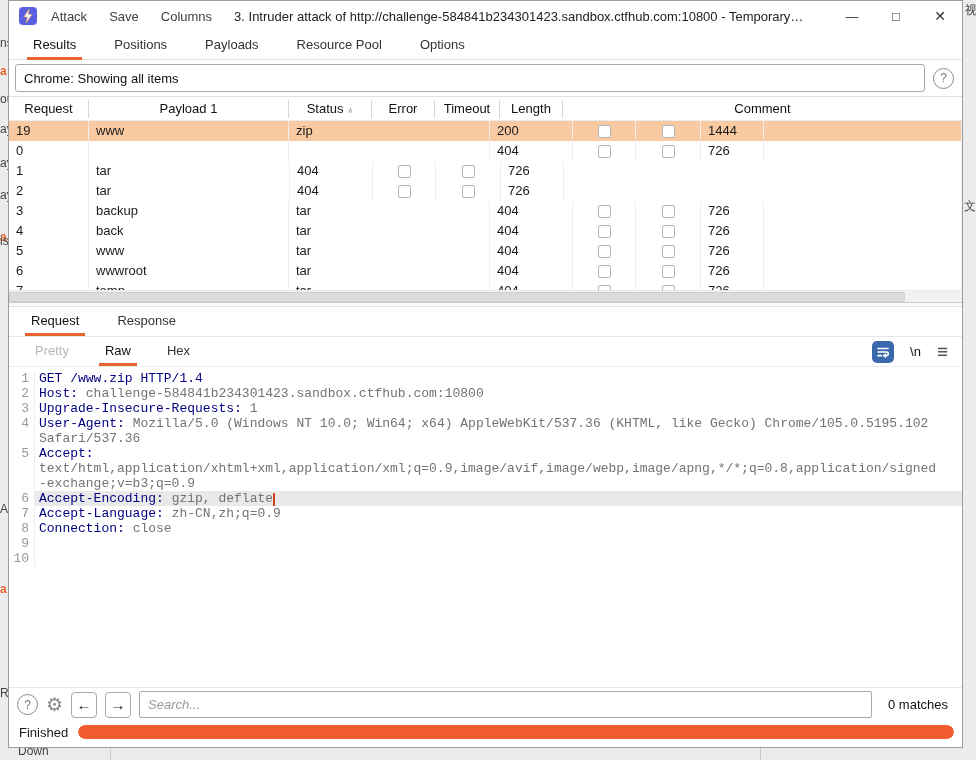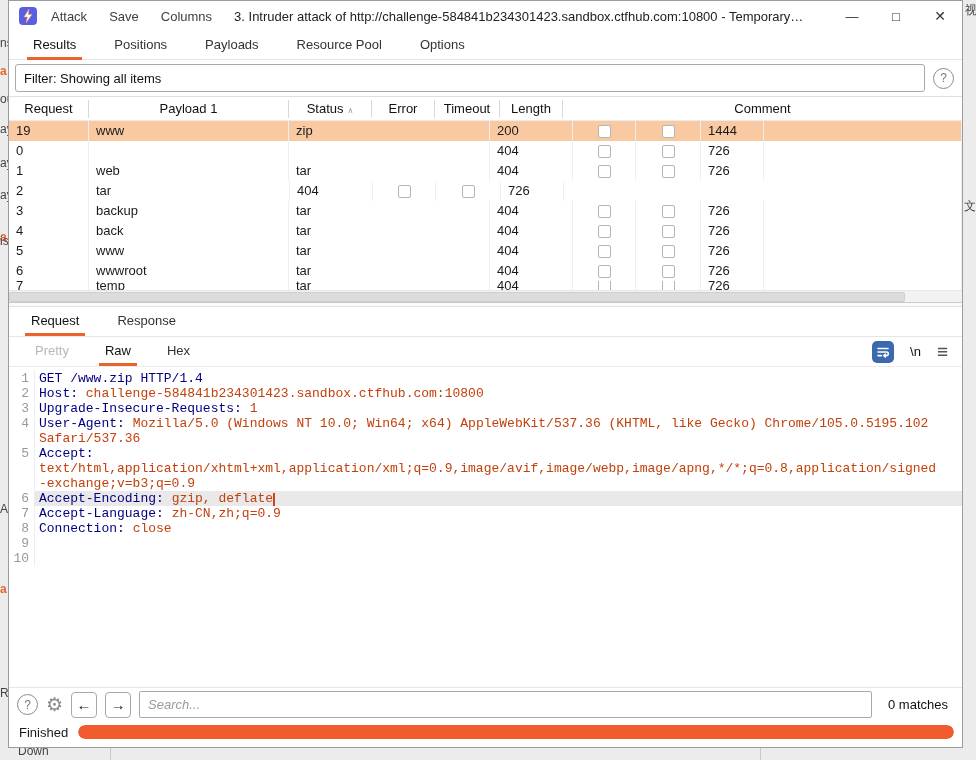--- a/index.html
+++ b/index.html
@@ -37,21 +37,21 @@
               display:inline-flex; align-items:center; justify-content:center; font-size:12px; margin:0 2px 0 8px; flex:0 0 auto;}
 
   
   .tablewrap { height:194px; overflow:hidden; flex:0 0 auto; border-top:1px solid #e0e0e0; }
   .thead { display:flex; height:24px; align-items:center; border-bottom:1px solid #ececec; }
   .thead .th { text-align:center; color:#111; border-right:1px solid #d8d8d8; height:18px; line-height:18px; }
   .thead .th:last-child { border-right:none; }
   .sortic { font-size:8px; color:#999; margin-left:4px; }
   .c-req{width:80px;} .c-p1{width:200px;} .c-p2{width:201px;} .c-st{width:83px;}
   .c-er{width:63px;} .c-ti{width:65px;} .c-len{width:63px;} .c-com{flex:1;}
-  .trow { display:flex; height:20px; align-items:center; background:#fff; }
+  .trow { display:flex; height:20px; align-items:flex-start; background:#fff; }
   .trow.selected { background:#f9c9a2; }
   .trow.clipped { height:9px; overflow:hidden; }
   .trow .td { padding-left:7px; border-right:1px solid #efefef; height:20px; line-height:20px;
               white-space:nowrap; overflow:hidden; }
   .trow .td.cbcell { display:flex; align-items:center; justify-content:center; padding-left:0; }
   .cb { width:13px; height:13px; background:#fff; border:1px solid #b5b5b5; border-radius:2px; }
 
   .hscroll { height:12px; background:#f2f2f2; flex:0 0 auto; position:relative; border-top:1px solid #e8e8e8;}
   .hthumb { position:absolute; left:0; top:1px; height:10px; width:94%; background:#dcdcdc; border:1px solid #cfcfcf; border-radius:2px; }
 
@@ -73,21 +73,21 @@
   
   .editor { flex:1; overflow:hidden; padding-top:4px; font-family:"Liberation Mono", monospace;
             font-size:13px; line-height:15px; }
   .cline { display:flex; }
   .lnum { flex:0 0 26px; text-align:right; padding-right:5px; color:#9a9a9a; border-right:1px solid #eee; }
   .lbody { flex:1; padding-left:4px; }
   .lbody.hl { background:#e9e9e9; }
   .ltext { max-width:898px; white-space:pre-wrap; overflow-wrap:break-word; min-height:15px; }
   .seg-name { color:#000080; }
   .seg-plain { color:#000080; }
-  .seg-value { color:#c2410c; }
+  .seg-value { color:#737373; }
   .caret { display:inline-block; width:2px; height:13px; background:#d2401e; vertical-align:text-bottom; }
 
   
   .searchbar { height:34px; display:flex; align-items:center; gap:8px; padding:0 10px 0 8px;
                border-top:1px solid #e6e6e6; flex:0 0 auto; }
   .gear { font-size:19px; color:#8a8a8a; line-height:19px; }
   .navbtn { width:26px; height:26px; border:1px solid #a9a9a9; border-radius:4px; display:inline-flex;
             align-items:center; justify-content:center; color:#222; font-size:15px; background:#fff; }
   .searchinput { flex:1; height:27px; border:1px solid #a9a9a9; border-radius:2px; padding:0 8px;
                  font-family:"Liberation Sans", sans-serif; font-size:13px; font-style:italic; color:#333; outline:none; }
@@ -142,21 +142,21 @@
     <div class="maintabs">
       <span class="tab sel">Results</span>
       <span class="tab">Positions</span>
       <span class="tab">Payloads</span>
       <span class="tab">Resource Pool</span>
       <span class="tab">Options</span>
     </div>
 
     <div class="filterbar">
       <div class="filterbox">
-        <span>Filter: Showing all items</span>
+        <span>Chrome: Showing all items</span>
       </div>
       <span class="helpcirc">?</span>
     </div>
 
     <div class="tablewrap">
       <div class="thead">
         <div class="th c-req">Request</div>
         <div class="th c-p1">Payload 1</div>
         <div class="th c-st"><span>Status</span><span class="sortic">∧</span></div>
         <div class="th c-er">Error</div>
@@ -188,21 +188,20 @@
               <div class="cb"></div>
             </div>
             <div class="td cbcell c-ti">
               <div class="cb"></div>
             </div>
             <div class="td c-len">726</div>
             <div class="td c-com"></div>
           </div>
           <div class="trow">
             <div class="td c-req">1</div>
-            <div class="td c-p1">web</div>
             <div class="td c-p2">tar</div>
             <div class="td c-st">404</div>
             <div class="td cbcell c-er">
               <div class="cb"></div>
             </div>
             <div class="td cbcell c-ti">
               <div class="cb"></div>
             </div>
             <div class="td c-len">726</div>
             <div class="td c-com"></div>

